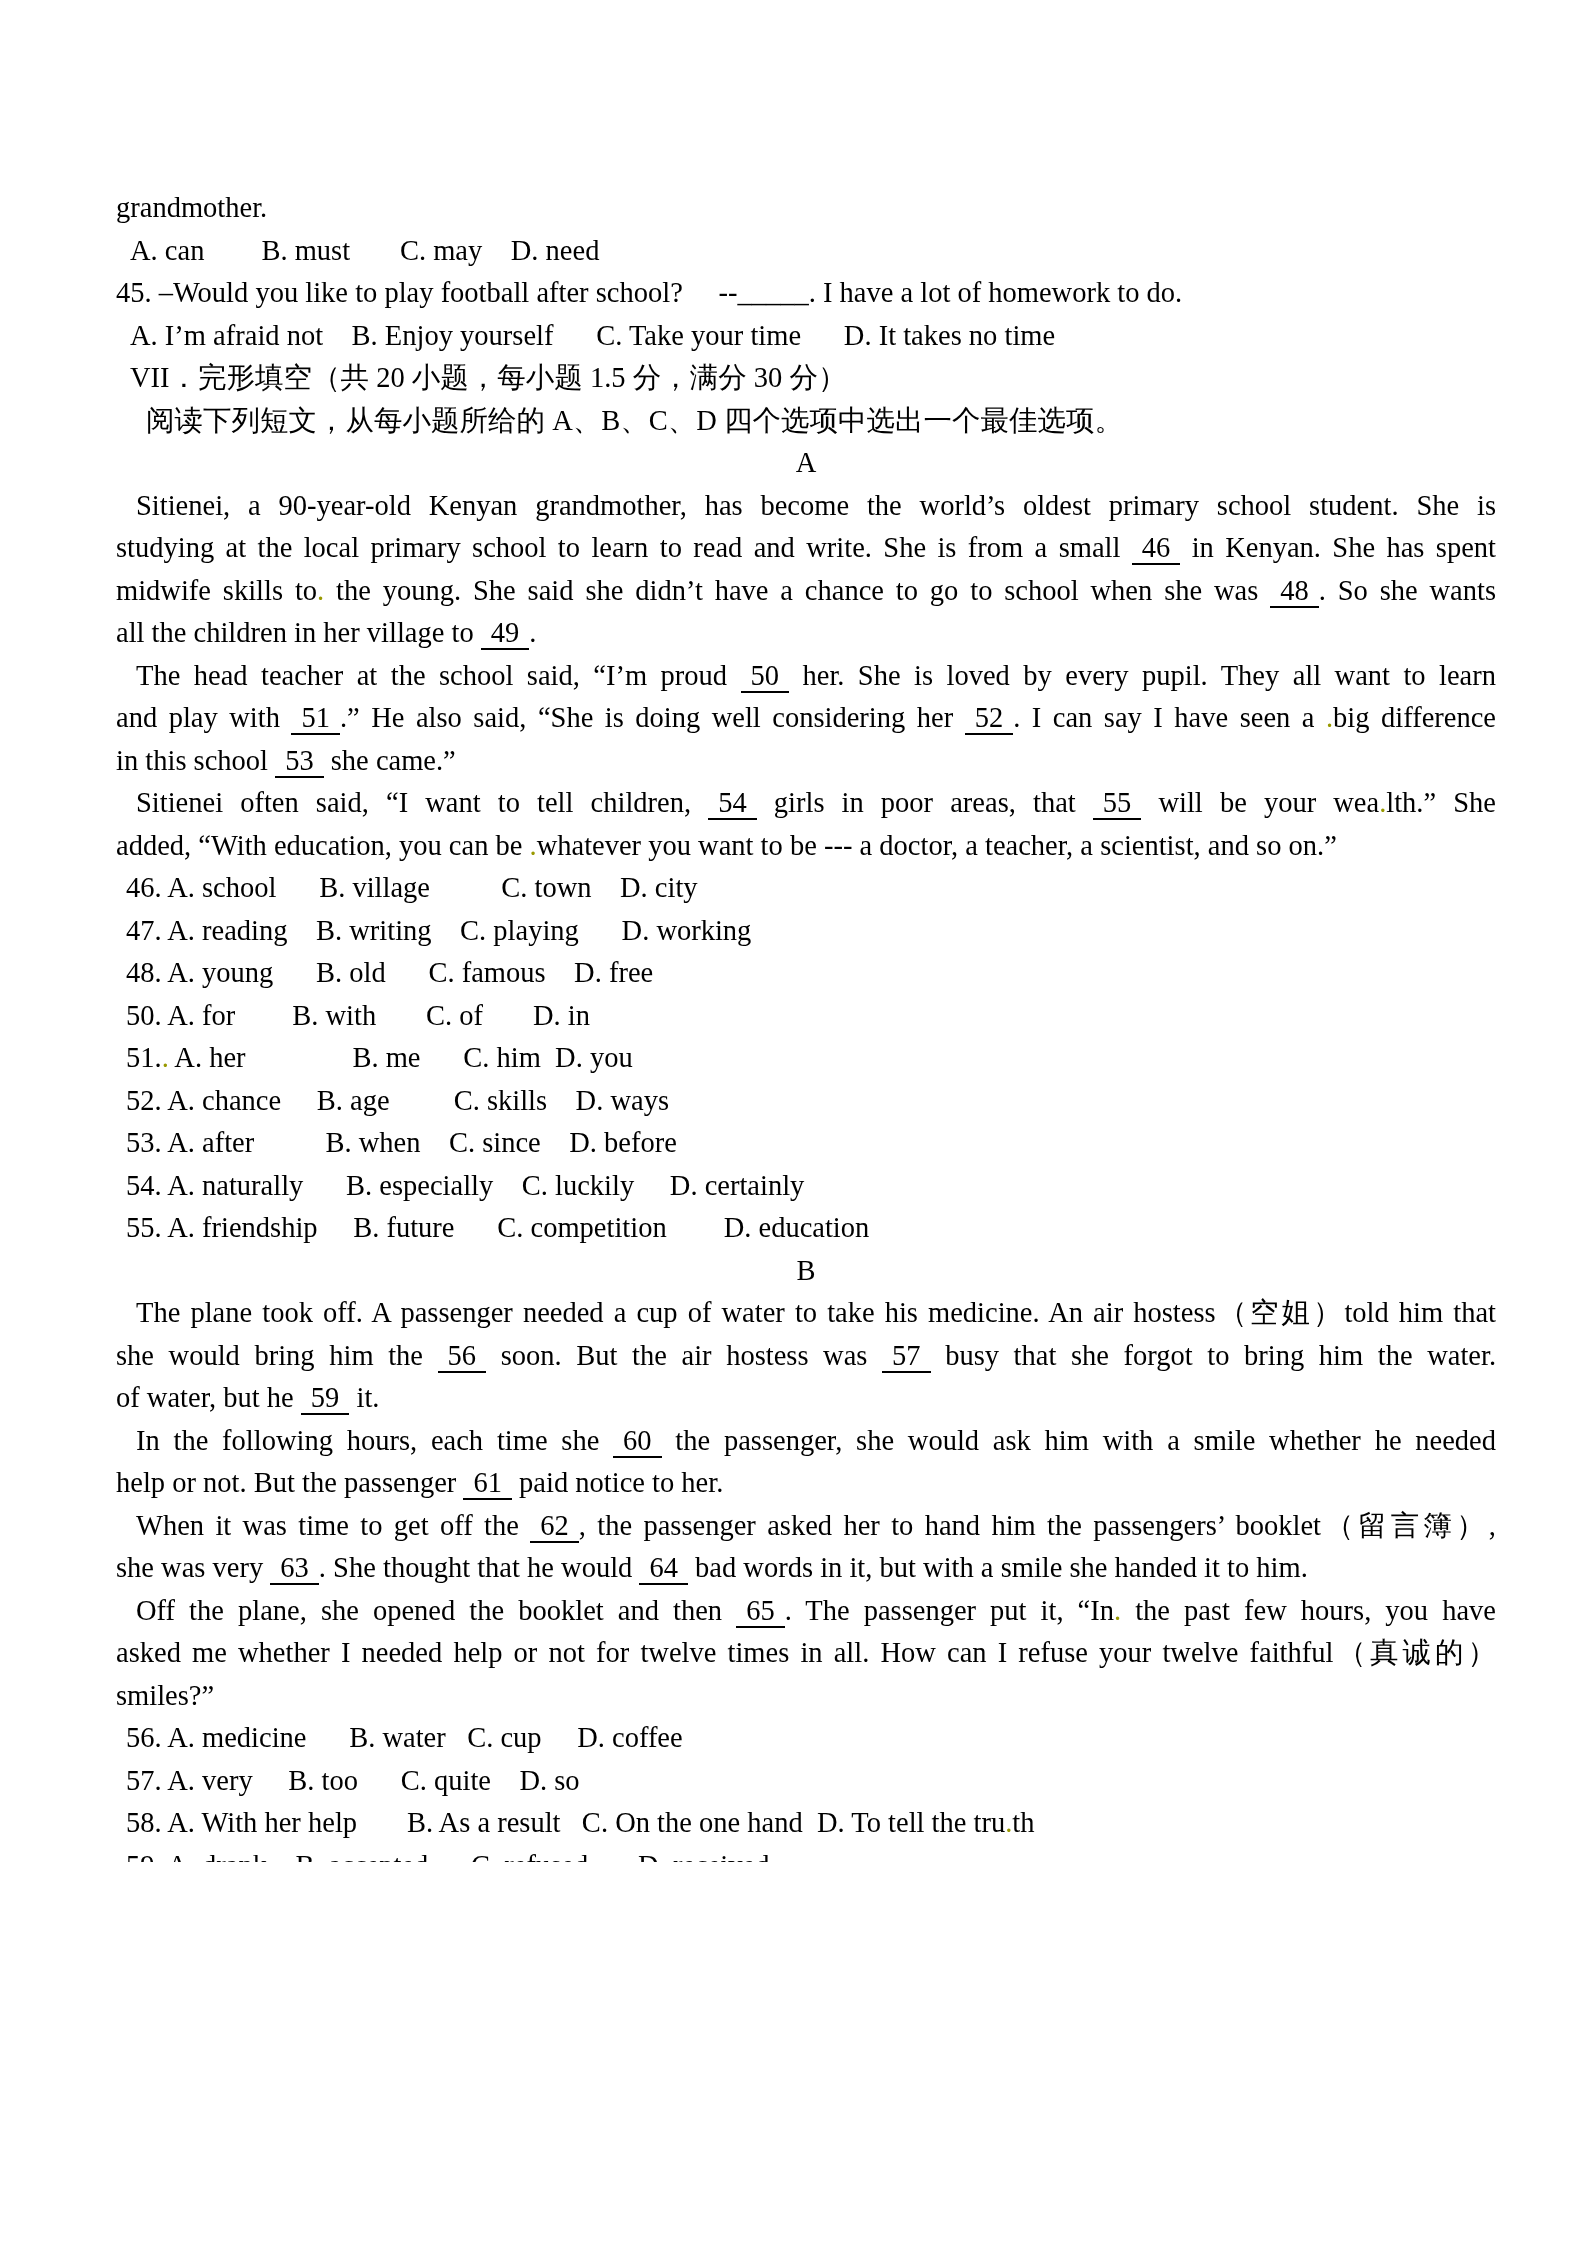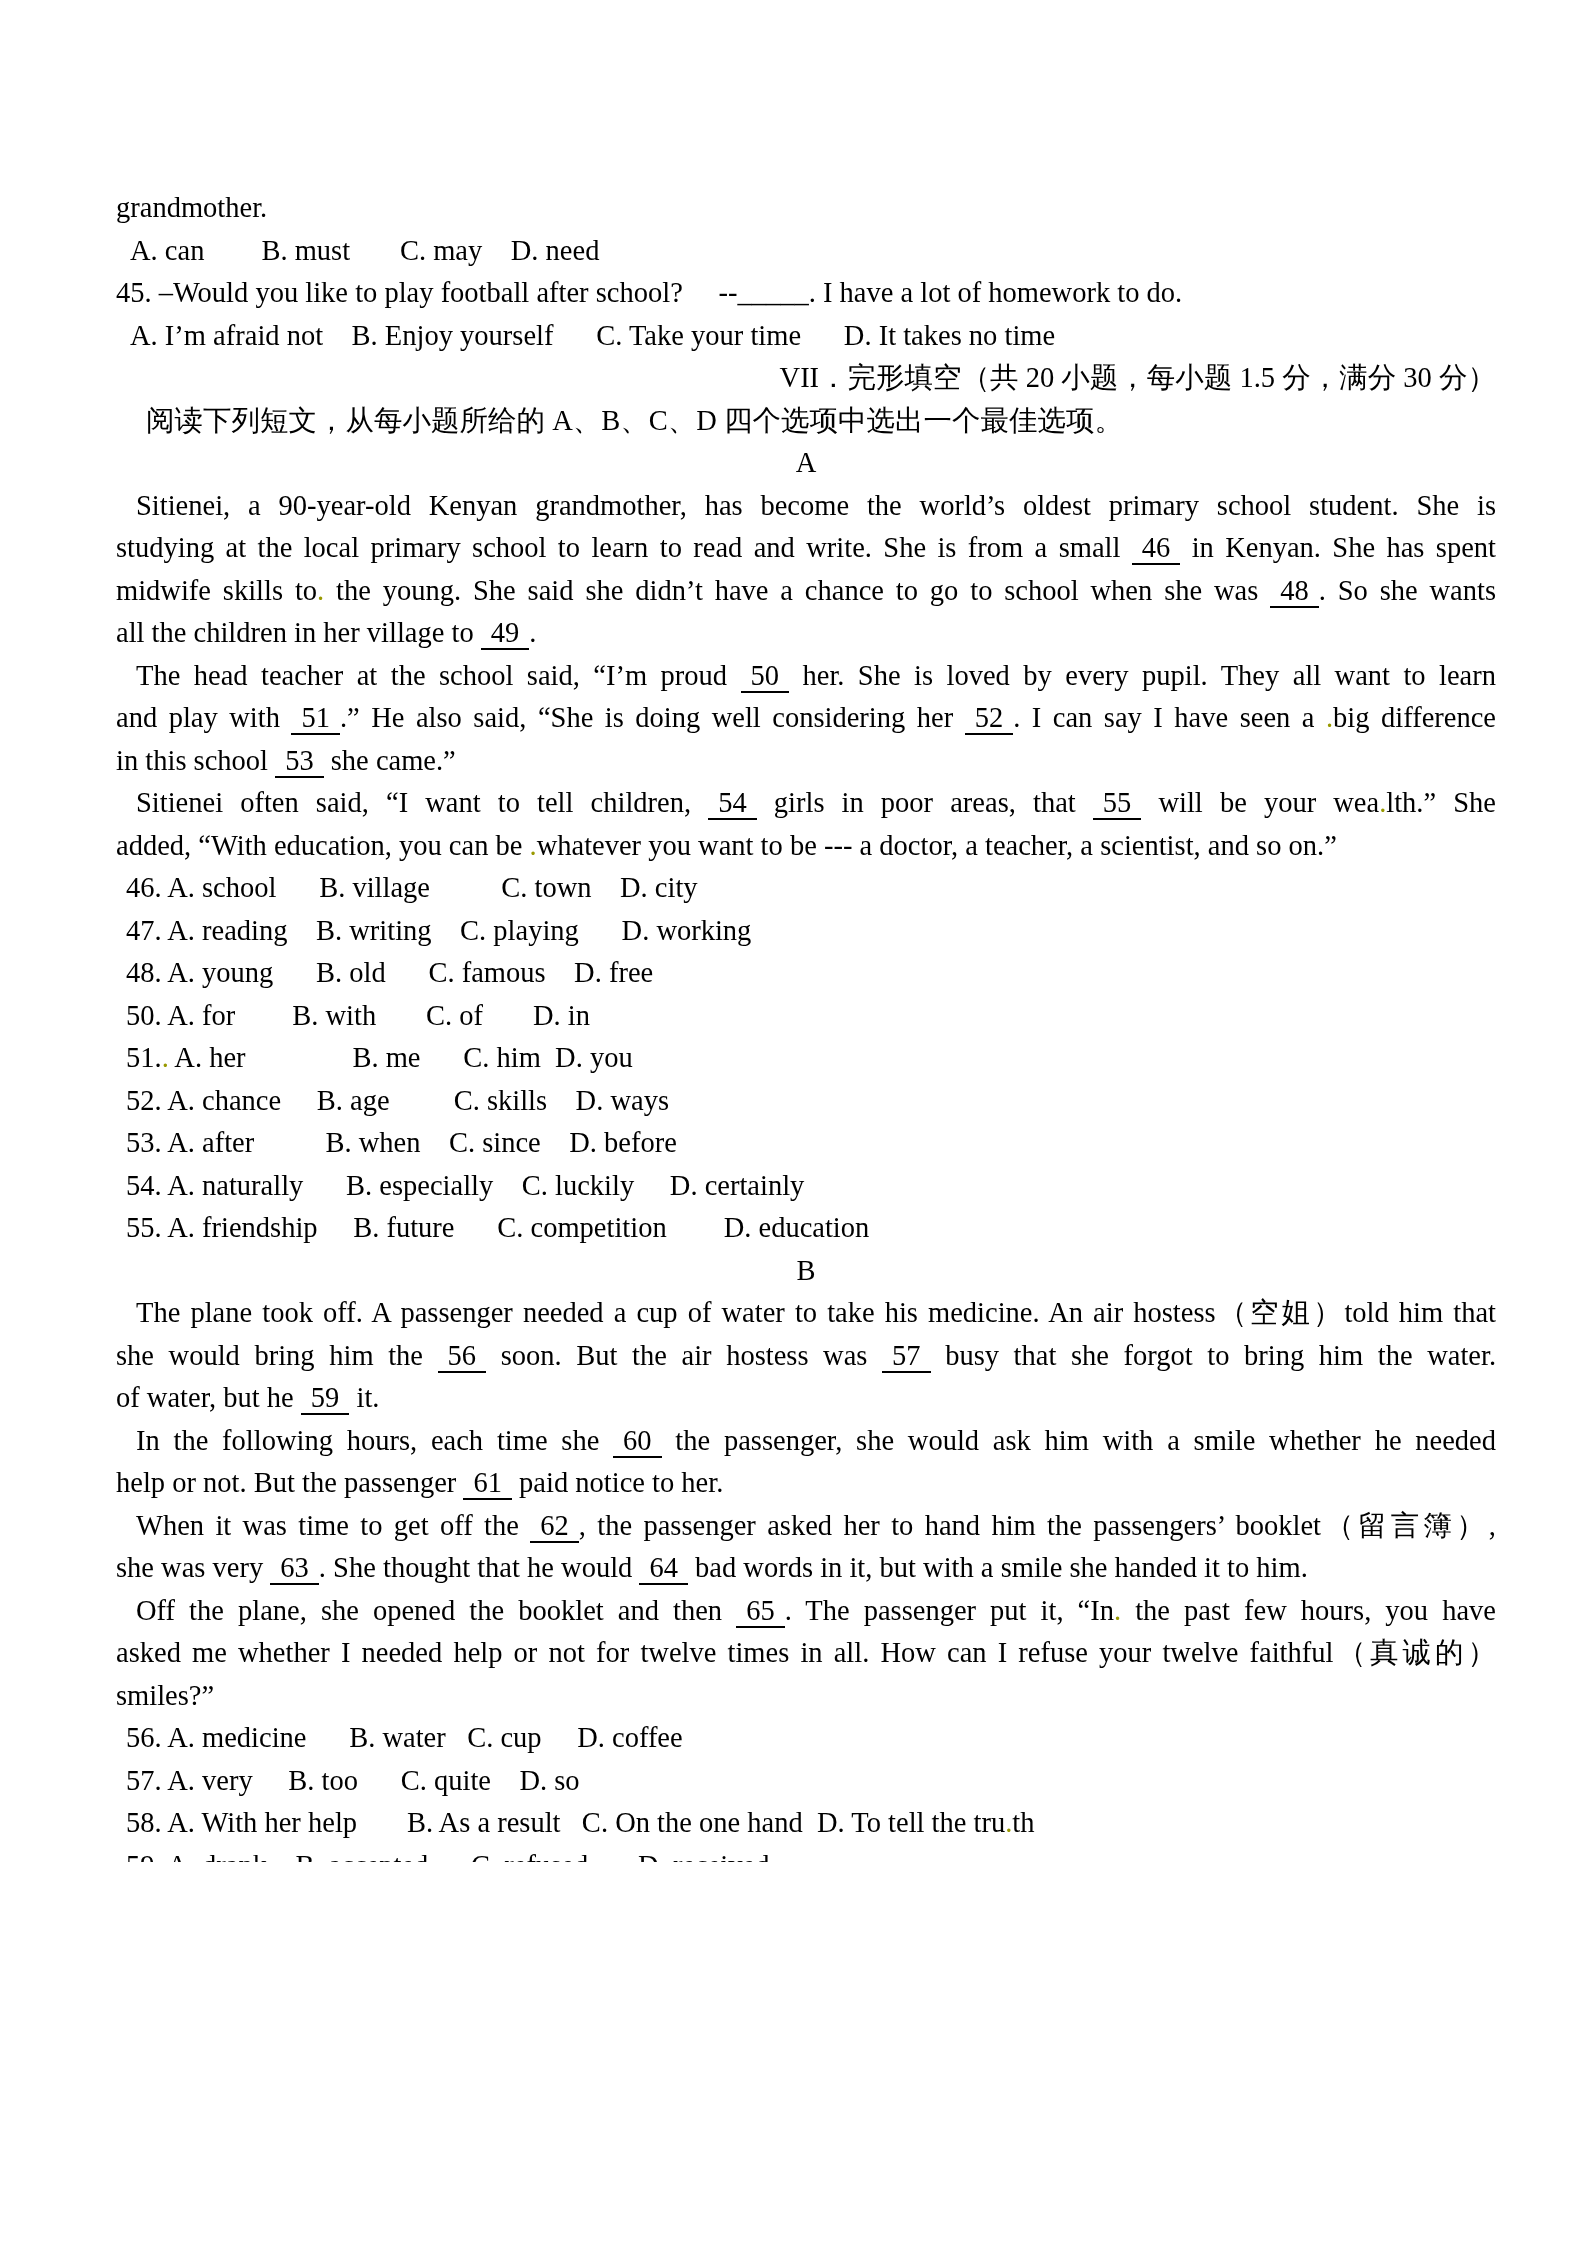--- a/index.html
+++ b/index.html
@@ -18,21 +18,21 @@
     left:116px;
     top:187px;
     width:1380px;
   }
   .line{line-height:42.5px;white-space:pre-wrap;}
   .just{white-space:nowrap;text-align:justify;text-align-last:justify;}
   .end{white-space:pre-wrap;}
   .ind{text-indent:20px;}
   .optA{padding-left:14px;}
   .optNum{padding-left:10px;}
-  .heading{padding-left:14px;text-align:right;}
+  .heading{padding-left:14px;}
   .instruction{padding-left:30px;}
   .center{text-align:center;white-space:normal;}
   .bold{font-weight:normal;}
   .blank{border-bottom:2px solid var(--text-color,#000000);padding:0 10px;}
   .speck{color:var(--speck-color,#999900);}
 </style>
 </head>
 <body>
 
 <div class="page">

